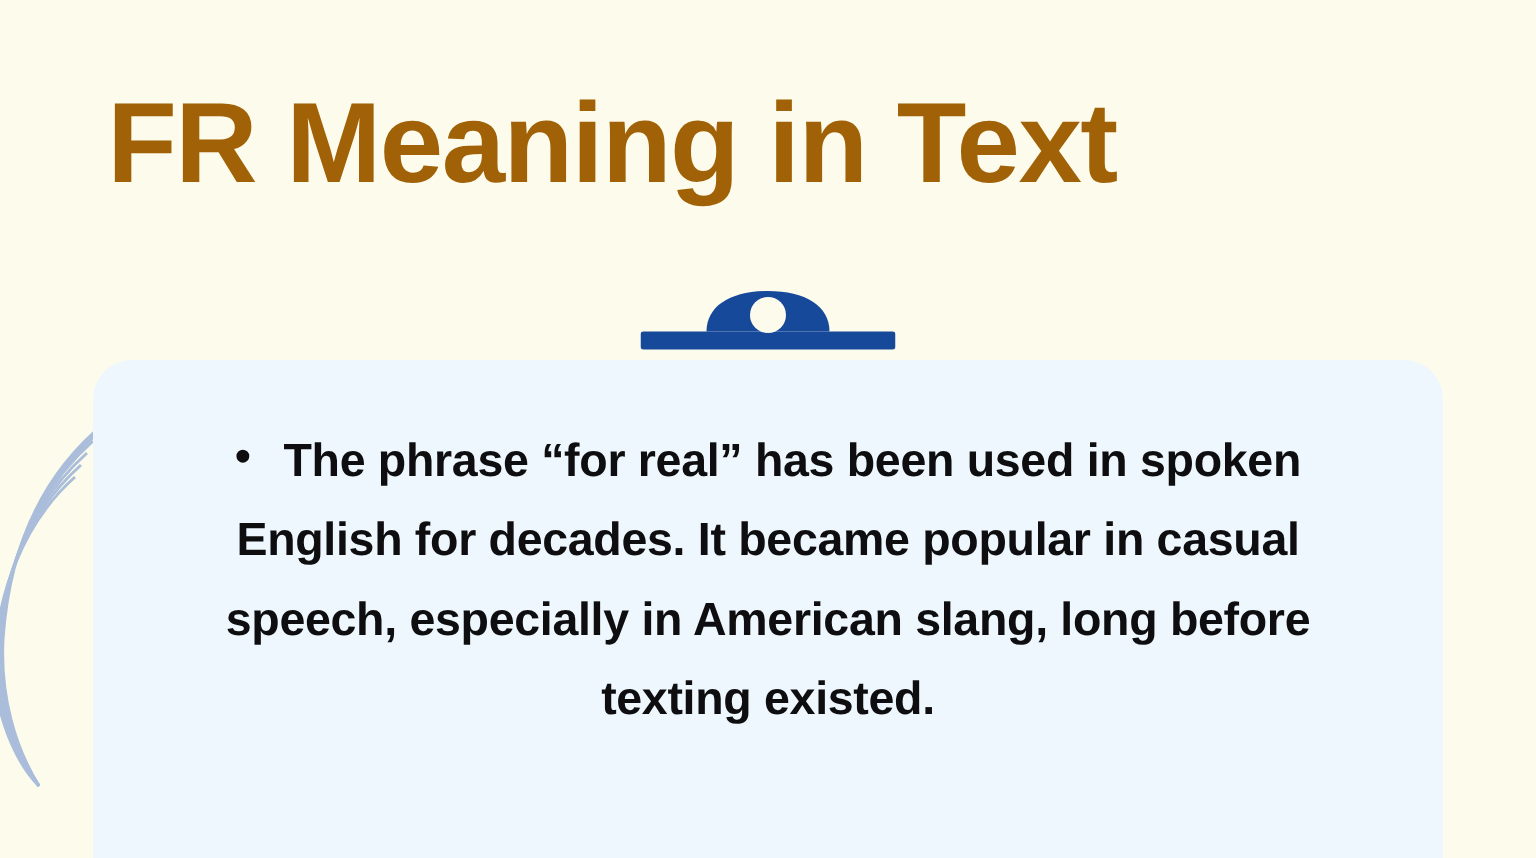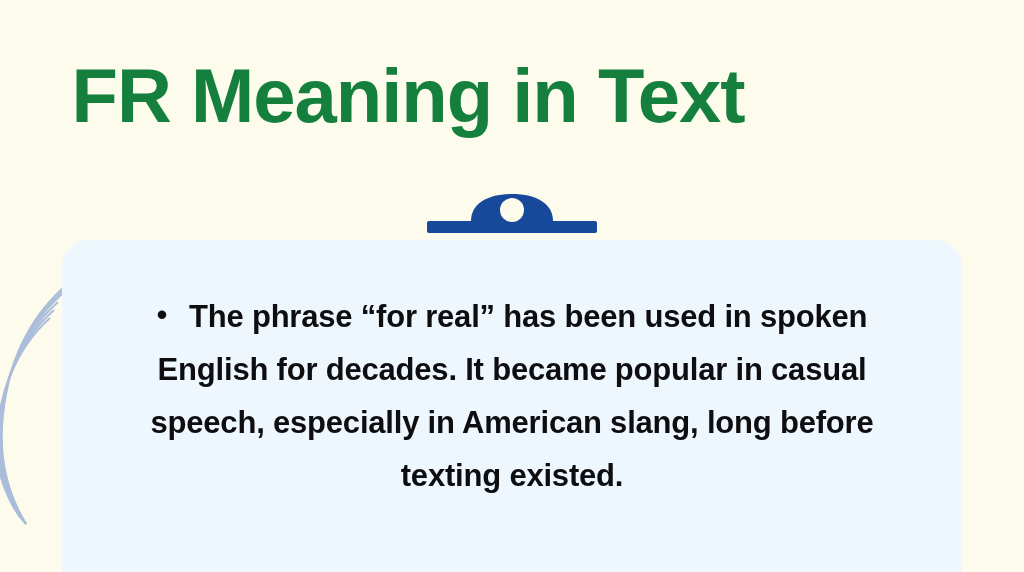--- a/index.html
+++ b/index.html
@@ -24,21 +24,21 @@
     position: absolute;
     top: 58px;
     left: 0;
     width: 816px;
     text-align: center;
     font-family: "Liberation Sans", sans-serif;
     font-weight: bold;
     font-size: 76px;
     line-height: 1;
     letter-spacing: -1px;
-    color: #15803d;
+    color: #a16207;
     white-space: nowrap;
   }
   .divider-icon {
     position: absolute;
     top: 192px;
     left: 50%;
     transform: translateX(-50%);
     width: 170px;
     height: 44px;
   }
@@ -47,21 +47,21 @@
     left: 62px;
     top: 240px;
     width: 900px;
     height: 360px;
     background: #eef7fd;
     border-radius: 26px;
   }
   .bullet-row {
     position: absolute;
     left: 0;
-    top: 50px;
+    top: 40px;
     width: 900px;
     display: block;
     text-align: center;
   }
   .bullet-text {
     display: block;
     margin: 0 auto;
     width: 800px;
     font-family: "Liberation Sans", sans-serif;
     font-weight: bold;

